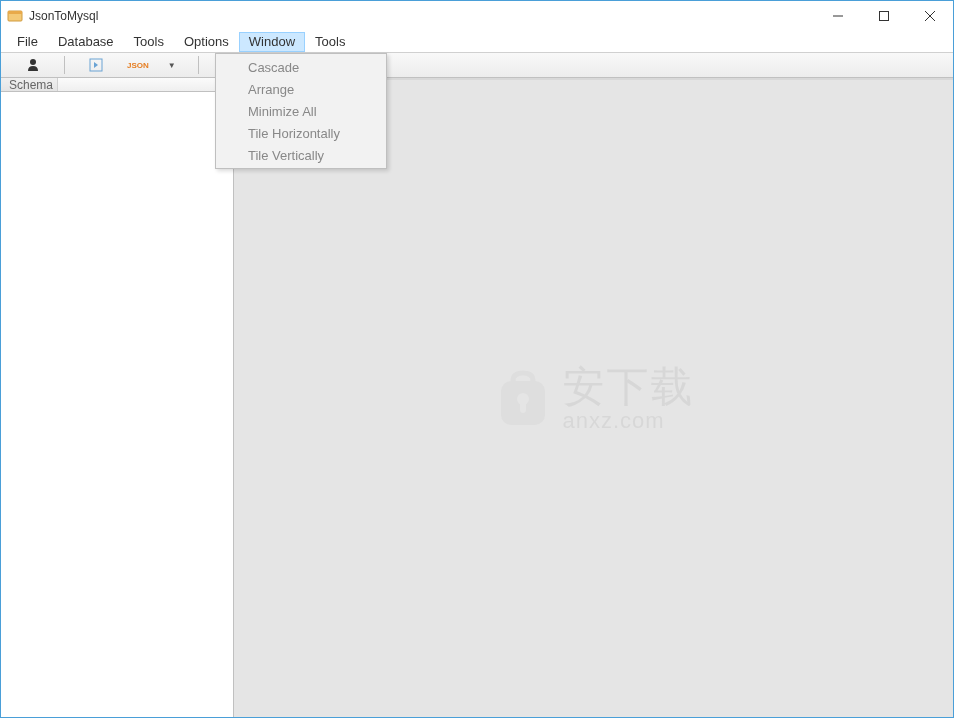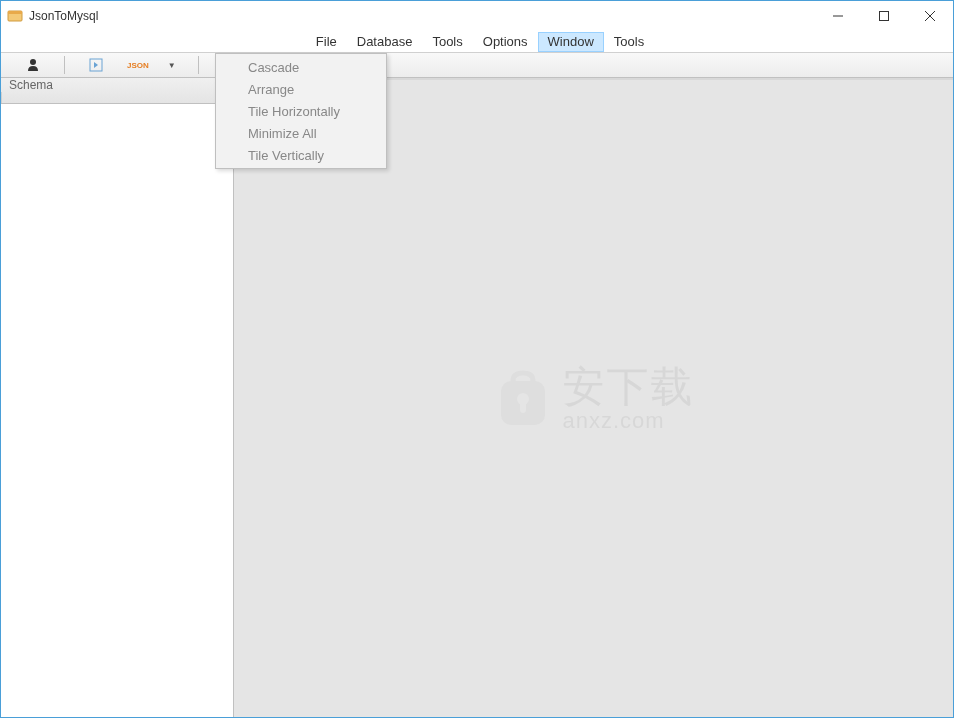--- a/index.html
+++ b/index.html
@@ -52,21 +52,20 @@
       justify-content: center;
       color: #333;
     }
     .menubar {
       height: 22px;
       background: #ffffff;
       display: flex;
       align-items: center;
       padding-left: 6px;
       border-bottom: 1px solid #d0d0d0;
-      justify-content: center;
     }
     .menu-item {
       padding: 2px 10px;
       font-size: 13px;
       color: #333;
       cursor: default;
       height: 20px;
       display: flex;
       align-items: center;
     }
@@ -109,26 +108,25 @@
       position: relative;
     }
     .sidebar {
       width: 233px;
       background: #ffffff;
       border-right: 1px solid #c0c0c0;
       display: flex;
       flex-direction: column;
     }
     .schema-header {
-      height: 26px;
+      height: 14px;
       background: linear-gradient(#f0f0f0, #e4e4e4);
       border-bottom: 1px solid #c0c0c0;
       display: flex;
-      align-items: flex-start;
-      flex-direction: column;
+      align-items: center;
     }
     .schema-label {
       font-size: 12px;
       color: #666;
       padding: 0 8px;
       width: 56px;
     }
     .schema-active {
       flex: 1;
       height: 100%;
@@ -294,16 +292,16 @@
         <span class="watermark-cn">安下载</span>
         <span class="watermark-en">anxz.com</span>
       </div>
     </div>
   </div>
 </div>
 
 <div class="dropdown-menu">
   <div class="dropdown-item">Cascade</div>
   <div class="dropdown-item">Arrange</div>
+  <div class="dropdown-item">Minimize All</div>
   <div class="dropdown-item">Tile Horizontally</div>
-  <div class="dropdown-item">Minimize All</div>
   <div class="dropdown-item">Tile Vertically</div>
 </div>
 
 </body></html>

